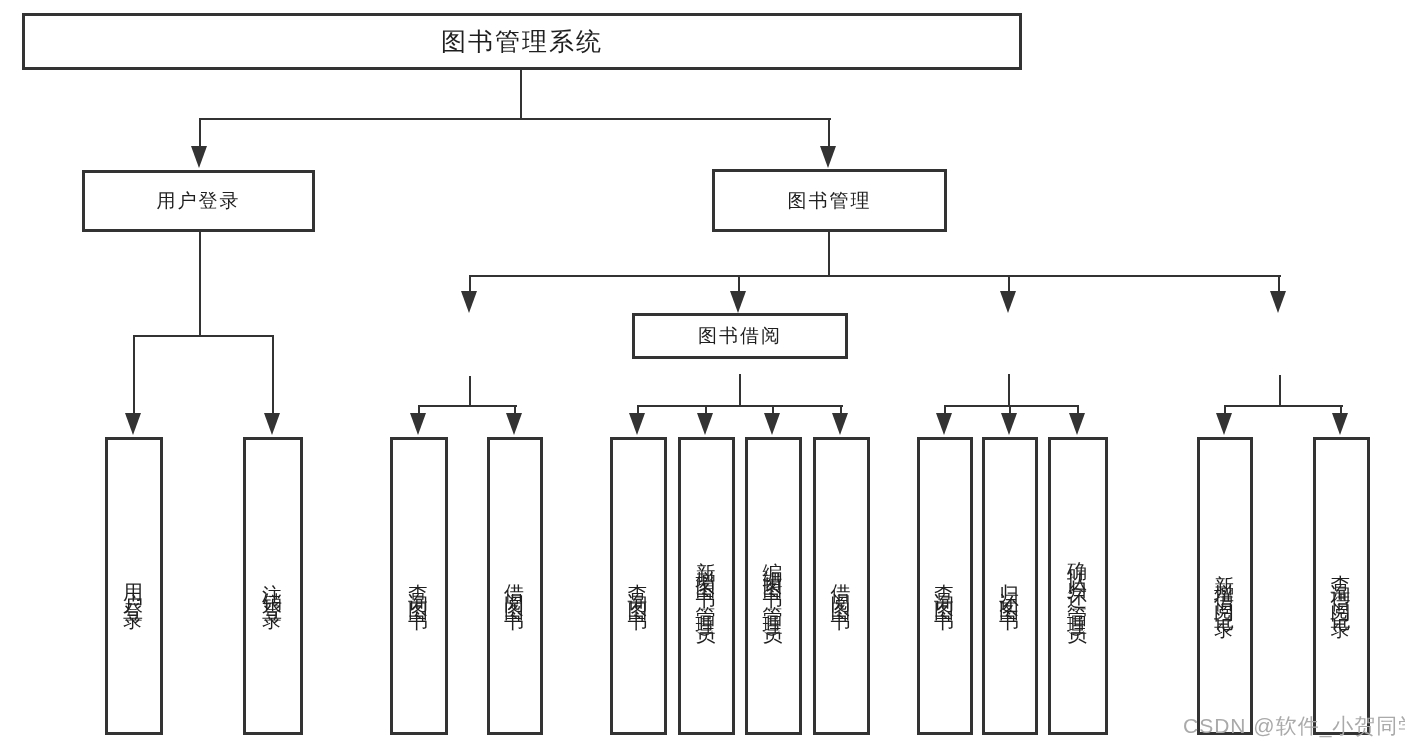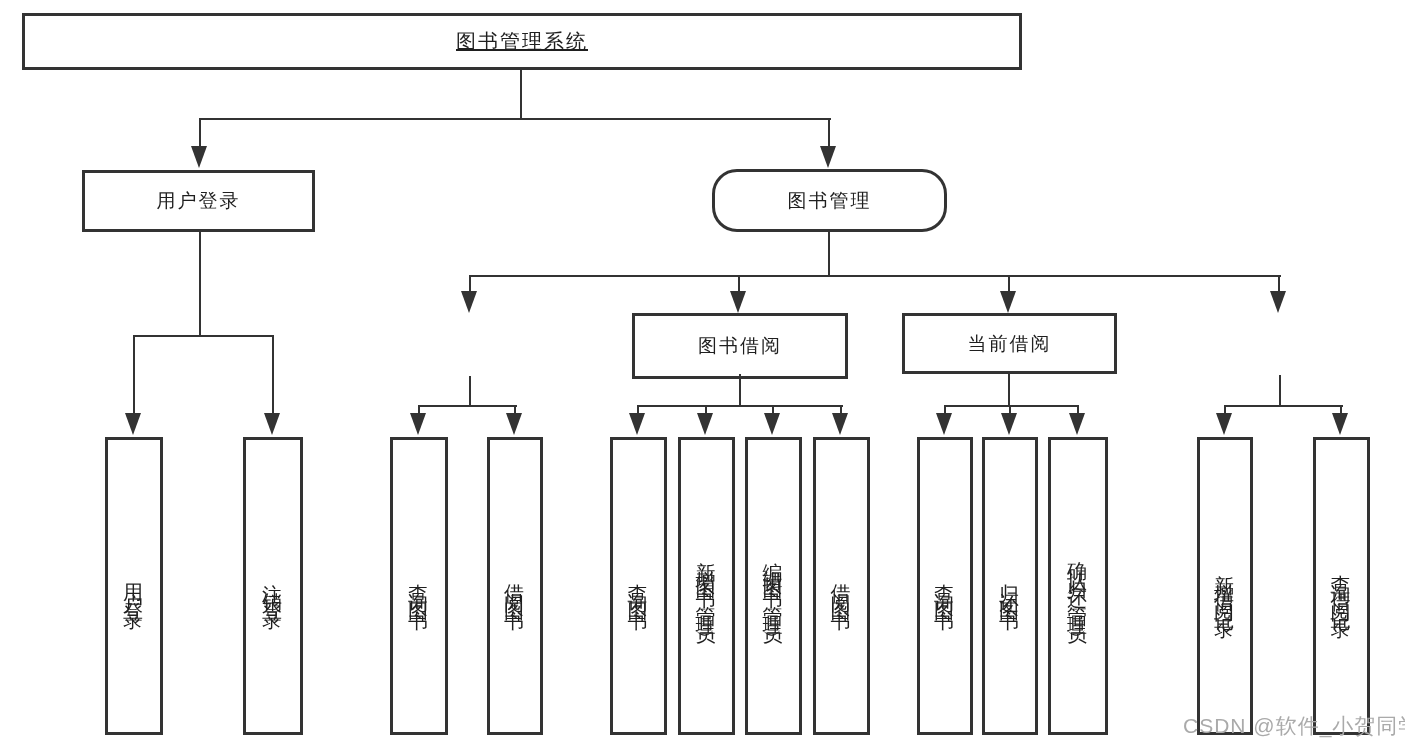--- a/index.html
+++ b/index.html
@@ -20,21 +20,21 @@
     align-items:center;
     justify-content:center;
     color:#1f1f1f;
   }
   .hlabel{
     font-size:19px;
     letter-spacing:2px;
     white-space:nowrap;
     color:#1f1f1f;
   }
-  .root-label{font-size:20px;text-decoration:underline;}
+  .root-label{font-size:25px;}
   .leaf{
     position:absolute;
     top:437px;
     height:298px;
     box-sizing:border-box;
     border:3px solid #333333;
     background:#ffffff;
     display:flex;
     align-items:center;
     justify-content:center;
@@ -71,29 +71,26 @@
 
 <div class="canvas">
 
   <div class="box" style="left:22px;top:13px;width:1000px;height:57px;">
     <span class="hlabel root-label">图书管理系统</span>
   </div>
 
   <div class="box" style="left:82px;top:170px;width:233px;height:62px;">
     <span class="hlabel">用户登录</span>
   </div>
-  <div class="box" style="left:712px;top:169px;width:235px;height:63px;border-radius:25px;">
+  <div class="box" style="left:712px;top:169px;width:235px;height:63px;">
     <span class="hlabel">图书管理</span>
   </div>
 
-  <div class="box" style="left:632px;top:313px;width:216px;height:66px;">
+  <div class="box" style="left:632px;top:313px;width:216px;height:46px;">
     <span class="hlabel">图书借阅</span>
-  </div>
-  <div class="box" style="left:902px;top:313px;width:215px;height:61px;">
-    <span class="hlabel">当前借阅</span>
   </div>
 
   <div class="leaf" style="left:105px;width:58px;">
     <span class="vlabel">用户登录</span>
   </div>
   <div class="leaf" style="left:243px;width:60px;">
     <span class="vlabel">注销登录</span>
   </div>
 
   <div class="leaf" style="left:390px;width:58px;">

